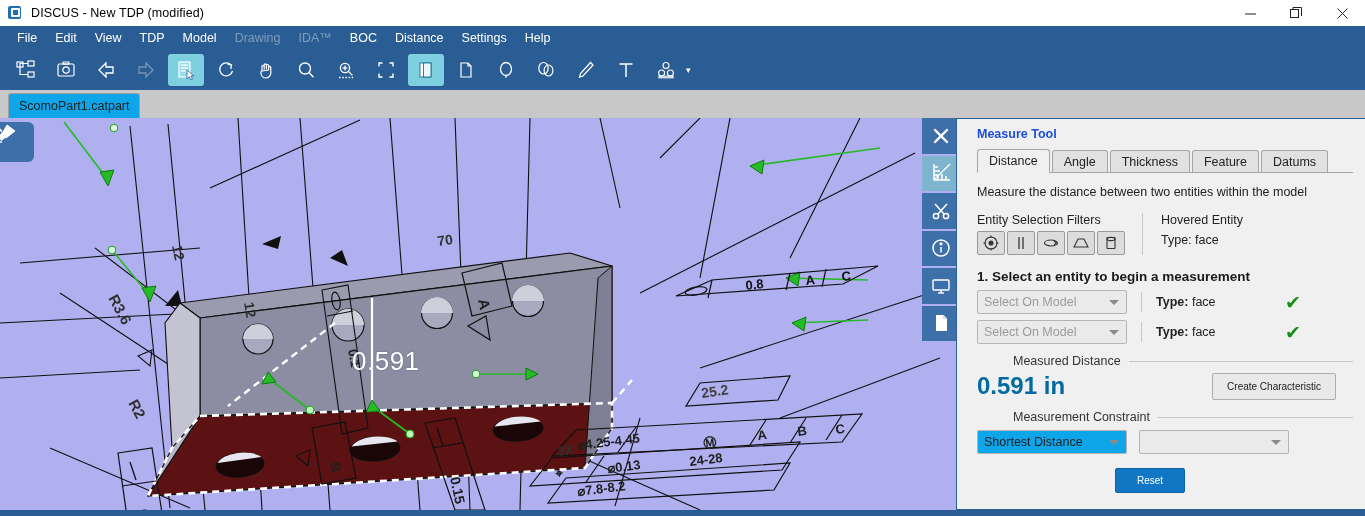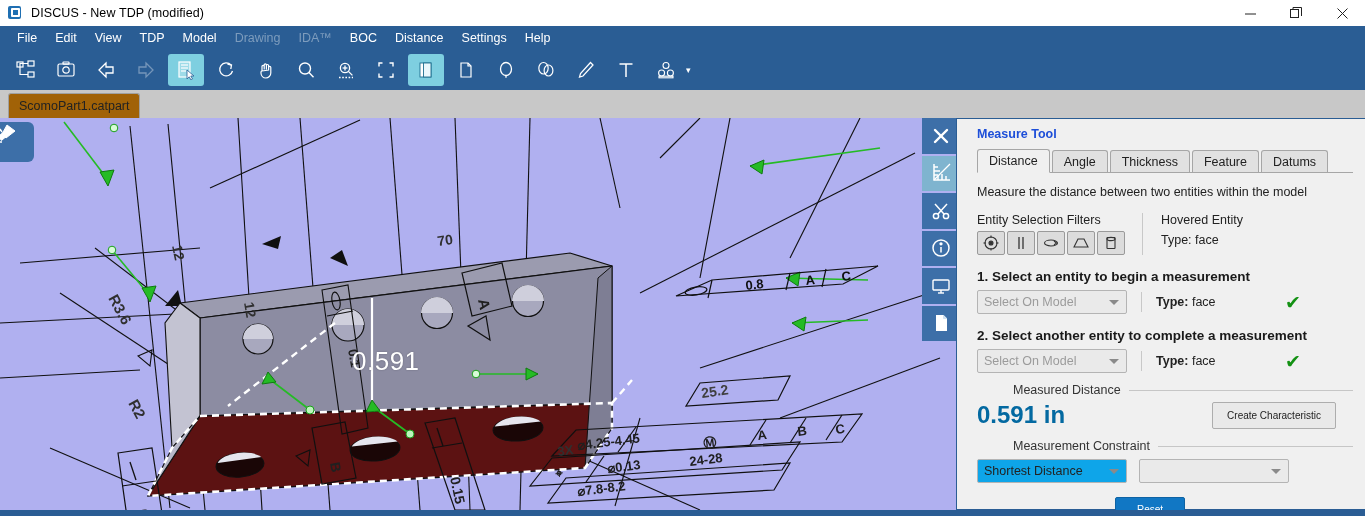--- a/index.html
+++ b/index.html
@@ -61,21 +61,21 @@
   .tb-btn.disabled { opacity: .45; }
   .tb-caret { color:#fff; font-size: 9px; margin-left: -2px; margin-right: 6px; }
 
   
   .tabstrip {
     position: absolute; left: 0; top: 90px; width: 1365px; height: 28px;
     background: #c8c8c8;
   }
   .doc-tab {
     position: absolute; left: 8px; top: 3px; height: 25px;
-    background: #a16207; border: 1px solid #a0a0a0; border-bottom: none;
+    background: #0ea5e9; border: 1px solid #a0a0a0; border-bottom: none;
     border-radius: 3px 3px 0 0; padding: 0 10px;
     display: flex; align-items: center; font-size: 12.5px; color: #222;
   }
 
   
   .viewport {
     position: absolute; left: 0; top: 118px; width: 956px; height: 392px;
     background: #b0b0f0; overflow: hidden;
   }
   .viewport svg { position: absolute; left: 0; top: 0; }
@@ -679,21 +679,20 @@
         <span class="caret"></span>
       </div>
       <div class="vsep"></div>
       <div class="type-text">
         <b>Type:</b>
         <span>face</span>
       </div>
       <div class="check">✔</div>
     </div>
 
-    <div class="step-title">2. Select another entity to complete a measurement</div>
     <div class="step-row">
       <div class="ddl">
         <span>Select On Model</span>
         <span class="caret"></span>
       </div>
       <div class="vsep"></div>
       <div class="type-text">
         <b>Type:</b>
         <span>face</span>
       </div>

